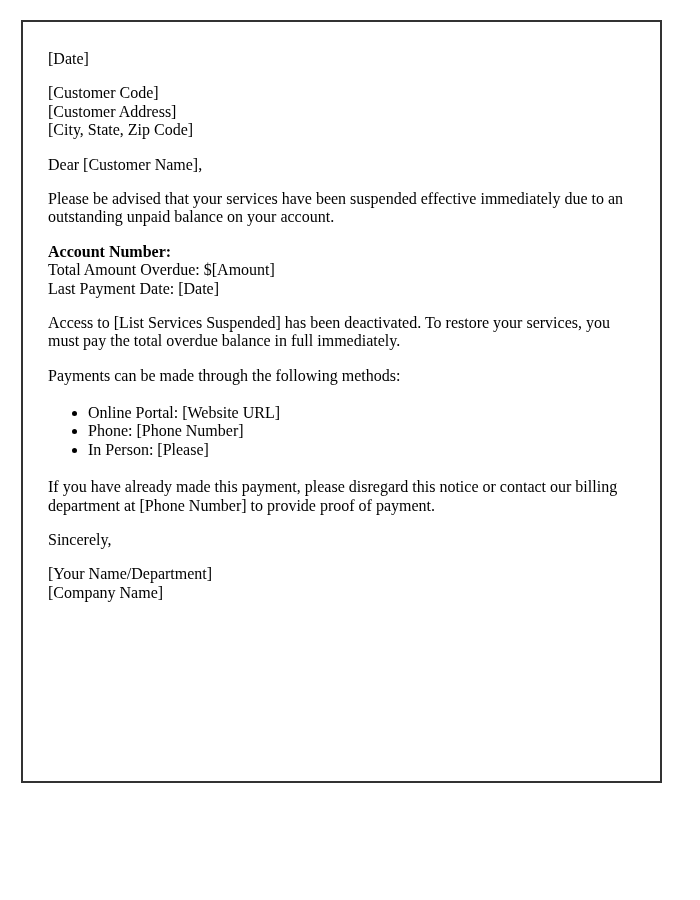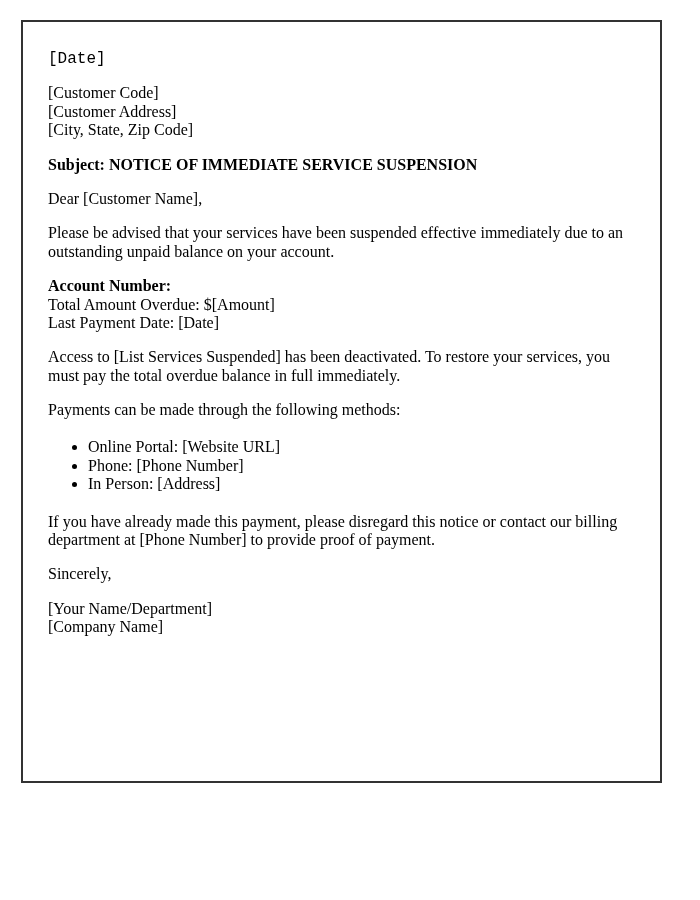--- a/index.html
+++ b/index.html
@@ -24,21 +24,20 @@
     background: #ffffff;
     padding: 28px 25px;
     overflow: hidden;
   }
   .para {
     margin: 16px 0;
     line-height: 1.15;
   }
   .letter-page > .para:first-child {
     margin-top: 0;
-    font-family: Liberation Mono, monospace;
   }
   .line {
     line-height: 1.15;
   }
   .bold {
     font-weight: bold;
   }
   ul.para {
     padding-left: 40px;
     margin: 19px 0;
@@ -56,40 +55,39 @@
   <div class="para">
     <div class="line">[Date]</div>
   </div>
 
   <div class="para">
     <div class="line">[Customer Code]</div>
     <div class="line">[Customer Address]</div>
     <div class="line">[City, State, Zip Code]</div>
   </div>
 
-  <div class="para bold">Subject: NOTICE OF IMMEDIATE SERVICE SUSPENSION</div>
 
   <div class="para">Dear [Customer Name],</div>
 
   <div class="para">Please be advised that your services have been suspended effective immediately due to an outstanding unpaid balance on your account.</div>
 
   <div class="para">
     <div class="line bold">Account Number:</div>
     <div class="line">Total Amount Overdue: $[Amount]</div>
     <div class="line">Last Payment Date: [Date]</div>
   </div>
 
   <div class="para">Access to [List Services Suspended] has been deactivated. To restore your services, you must pay the total overdue balance in full immediately.</div>
 
   <div class="para">Payments can be made through the following methods:</div>
 
   <ul class="para">
     <li>Online Portal: [Website URL]</li>
     <li>Phone: [Phone Number]</li>
-    <li>In Person: [Address]</li>
+    <li>In Person: [Please]</li>
   </ul>
 
 
   <div class="para">If you have already made this payment, please disregard this notice or contact our billing department at [Phone Number] to provide proof of payment.</div>
 
   <div class="para">Sincerely,</div>
 
   <div class="para">
     <div class="line">[Your Name/Department]</div>
     <div class="line">[Company Name]</div>

